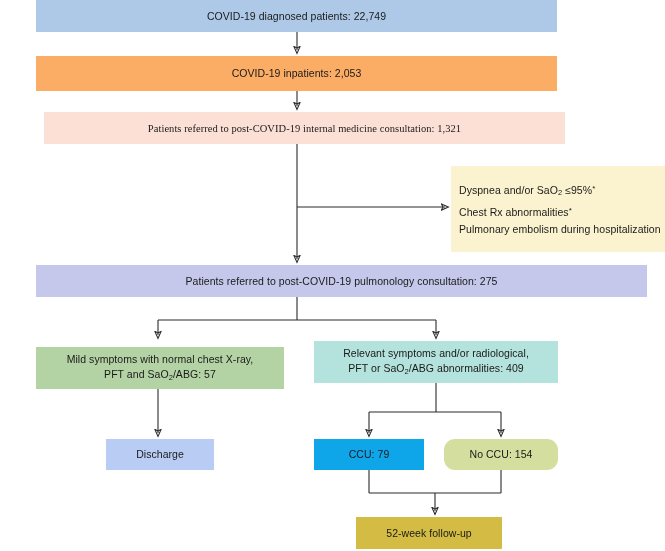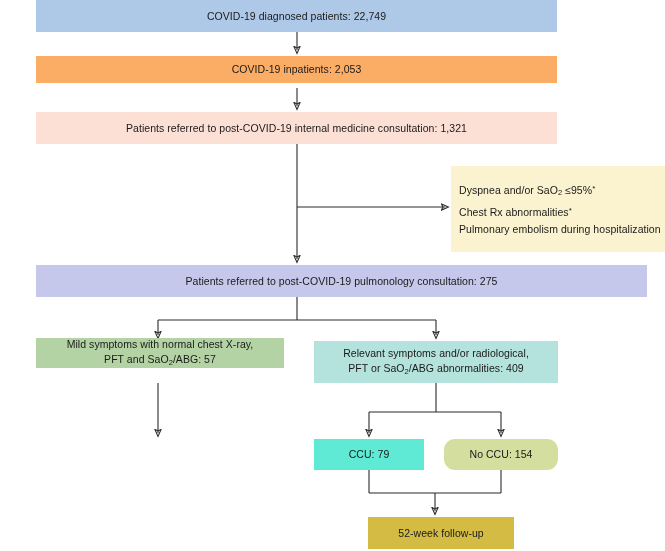--- a/index.html
+++ b/index.html
@@ -36,31 +36,31 @@
     display: block;
     width: 100%;
   }
   .node .line2 {
     display: block;
     width: 100%;
   }
 
   
   #n-diagnosed   { left: 0px;   top: 0px;   width: 521px; height: 32px; background: #aec9e7; }
-  #n-inpatients  { left: 0px;   top: 56px;  width: 521px; height: 27px; background: #fbad66; }
-  #n-internal    { left: 0px;   top: 112px; width: 521px; height: 32px; background: #fce0d6; }
+  #n-inpatients  { left: 0px;   top: 56px;  width: 521px; height: 35px; background: #fbad66; }
+  #n-internal    { left: 8px;   top: 112px; width: 521px; height: 32px; background: #fce0d6; font-family: Liberation Serif, serif; }
   #n-criteria    { left: 415px; top: 166px; width: 250px; height: 86px; background: #fbf3cf;
                    justify-content: flex-start; text-align: left; padding: 18px 8px; }
   #n-pulmonology { left: 0px;   top: 265px; width: 611px; height: 32px; background: #c5c8ea; }
-  #n-mild        { left: 0px;   top: 338px; width: 248px; height: 30px; background: #b4d3a5; }
+  #n-mild        { left: 0px;   top: 347px; width: 248px; height: 42px; background: #b4d3a5; }
   #n-relevant    { left: 278px; top: 341px; width: 244px; height: 42px; background: #b4e2dc; align-items: center; }
   #n-discharge   { left: 70px;  top: 439px; width: 108px; height: 31px; background: #b9cdf4; }
-  #n-ccu         { left: 278px; top: 439px; width: 110px; height: 31px; background: #5eead4; }
+  #n-ccu         { left: 278px; top: 439px; width: 110px; height: 31px; background: #0ea5e9; }
   #n-noccu       { left: 408px; top: 439px; width: 114px; height: 31px; background: #d3de9f; border-radius: 11px; }
-  #n-followup    { left: 332px; top: 517px; width: 146px; height: 32px; background: #d4bc44; }
+  #n-followup    { left: 320px; top: 517px; width: 146px; height: 32px; background: #d4bc44; }
 
   #n-criteria .clist {
     display: block;
     width: 100%;
   }
   #n-criteria .citem {
     display: block;
     white-space: nowrap;
     line-height: 17px;
     font-size: 10.5px;
@@ -148,20 +148,23 @@
     </span>
   </div>
 
   <div class="node" id="n-relevant">
     <span class="txt">
       <span class="line2">Relevant symptoms and/or radiological,</span>
       <span class="line2"><span>PFT or SaO</span><sub>2</sub><span>/ABG abnormalities: 409</span></span>
     </span>
   </div>
 
+  <div class="node" id="n-discharge">
+    <span class="txt">Discharge</span>
+  </div>
 
   <div class="node" id="n-ccu">
     <span class="txt">CCU: 79</span>
   </div>
 
   <div class="node" id="n-noccu">
     <span class="txt">No CCU: 154</span>
   </div>
 
   <div class="node" id="n-followup">

